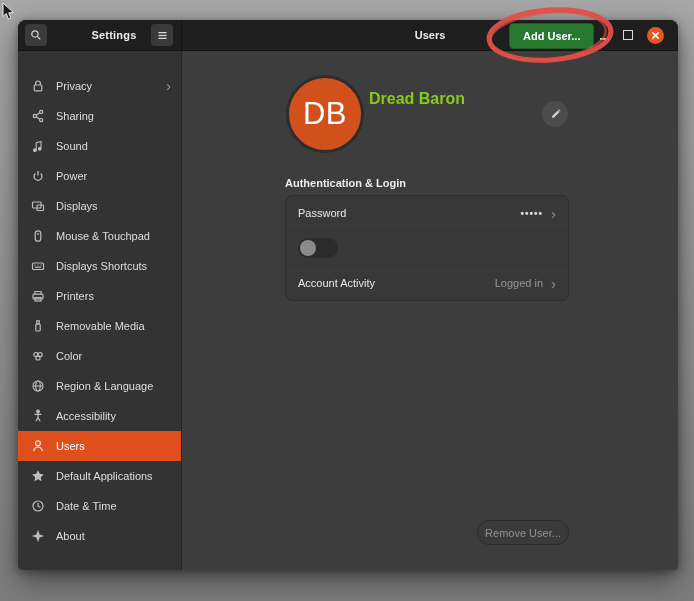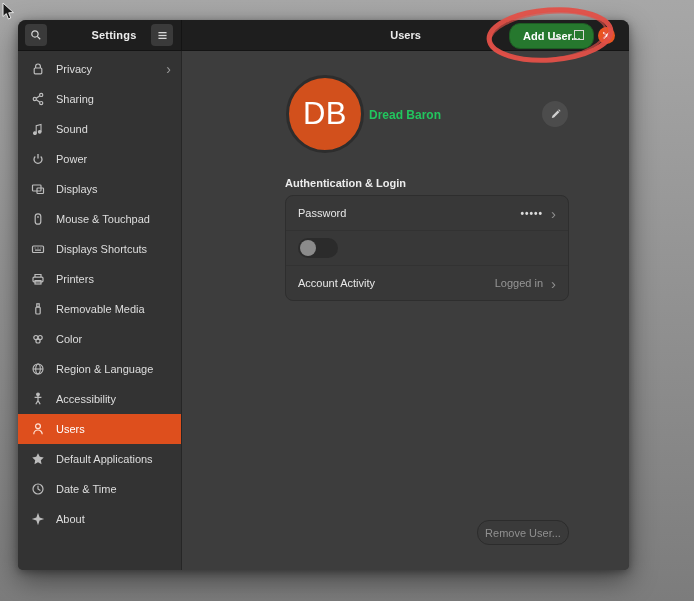--- a/index.html
+++ b/index.html
@@ -1,61 +1,61 @@
 <!DOCTYPE html>
 <html><head>
 <meta charset="utf-8">
 <style>
   html,body{margin:0;padding:0;background:#888;}
   #stage{position:relative;width:694px;height:601px;overflow:hidden;
          background:linear-gradient(180deg,#a7a7a7 0%,#989898 35%,#7c7c7c 100%);
          font-family:"Liberation Sans",sans-serif; -webkit-font-smoothing:antialiased;}
   
-  .window{position:absolute;left:18px;top:20px;width:611px;height:550px;
+  .window{position:absolute;left:18px;top:20px;width:660px;height:550px;
           background:#3d3d3d;border-radius:8px 8px 5px 5px;
           box-shadow:0 10px 28px rgba(0,0,0,.45),0 2px 8px rgba(0,0,0,.35);
           display:flex;flex-direction:column;}
   
   .titlebar{height:30px;background:#1e1e1e;border-radius:8px 8px 0 0;
             display:flex;align-items:stretch;border-bottom:1px solid #141414;flex:0 0 auto;}
   .tb-left{width:163px;flex:0 0 auto;display:flex;align-items:center;
            border-right:1px solid #141414;position:relative;}
   .tb-right{flex:1;display:flex;align-items:center;position:relative;}
   .hdr-btn{width:22px;height:22px;border-radius:4px;background:#3a3a3a;
            display:flex;align-items:center;justify-content:center;color:#d8d8d8;}
   .tb-left .hdr-btn.search{margin-left:7px;}
   .tb-left .hdr-btn.menu{position:absolute;right:8px;}
   .app-title{flex:1;text-align:center;color:#ececec;font-weight:bold;font-size:11px;letter-spacing:.2px;}
   .page-title{position:absolute;left:0;right:0;text-align:center;color:#ececec;
               font-weight:bold;font-size:11px;}
   .add-user{position:absolute;left:327px;top:3px;height:24px;padding:0 13px;
-            background:#26782e;border:1px solid #1d5c23;border-radius:11px;
+            background:#26782e;border:1px solid #1d5c23;border-radius:4px;
             color:#fff;font-weight:bold;font-size:11px;display:flex;align-items:center;}
   .winctl{position:absolute;display:flex;align-items:center;gap:14px;right:14px;top:0;height:30px;}
   .min-glyph{width:9px;height:2px;background:#d9d9d9;margin-top:8px;}
   .max-glyph{width:8px;height:8px;border:1.5px solid #d9d9d9;}
   .close-btn{width:17px;height:17px;border-radius:50%;background:#e95420;
              display:flex;align-items:center;justify-content:center;}
   
   .winbody{flex:1;display:flex;min-height:0;border-radius:0 0 5px 5px;overflow:hidden;}
   .sidebar{width:163px;flex:0 0 auto;background:#333333;border-right:1px solid #262626;
-           padding-top:3px;}
+           padding-top:20px;}
   .side-item{height:30px;display:flex;align-items:center;padding:0 10px 0 12px;
              color:#dedede;font-size:11px;position:relative;}
   .side-item .icn{width:16px;height:16px;margin-right:10px;color:#bdbdbd;flex:0 0 auto;}
   .side-item .lbl{flex:1;white-space:nowrap;overflow:hidden;}
   .side-item .chev{color:#9a9a9a;font-size:14px;line-height:1;}
   .side-item.selected{background:#de4f1d;color:#ffffff;}
   .side-item.selected .icn{color:#ffe3d6;}
   
   .content{flex:1;background:#3d3d3d;position:relative;}
   .avatar{position:absolute;left:104px;top:24px;width:72px;height:72px;border-radius:50%;
           background:#d2501c;border:3px solid #2d2d2d;display:flex;align-items:center;
           justify-content:center;color:#fff;font-size:31px;font-weight:500;letter-spacing:.5px;}
-  .user-name{position:absolute;left:187px;top:57px;color:#22c55e;font-weight:bold;font-size:12px;}
+  .user-name{position:absolute;left:187px;top:39px;color:#84cc16;font-weight:bold;font-size:16px;}
   .edit-btn{position:absolute;left:360px;top:50px;width:26px;height:26px;border-radius:50%;
             background:#4c4c4c;display:flex;align-items:center;justify-content:center;color:#d0d0d0;}
   .section-title{position:absolute;left:103px;top:126px;color:#ececec;font-weight:bold;font-size:11px;}
   .card{position:absolute;left:103px;top:144px;width:282px;background:#383838;
         border:1px solid #2e2e2e;border-radius:8px;}
   .row{height:34px;display:flex;align-items:center;padding:0 12px;
        border-bottom:1px solid #323232;font-size:11px;color:#e8e8e8;}
   .row:last-child{border-bottom:none;}
   .row .rlabel{flex:1;}
   .row .rvalue{color:#969696;font-size:11px;margin-right:8px;}

